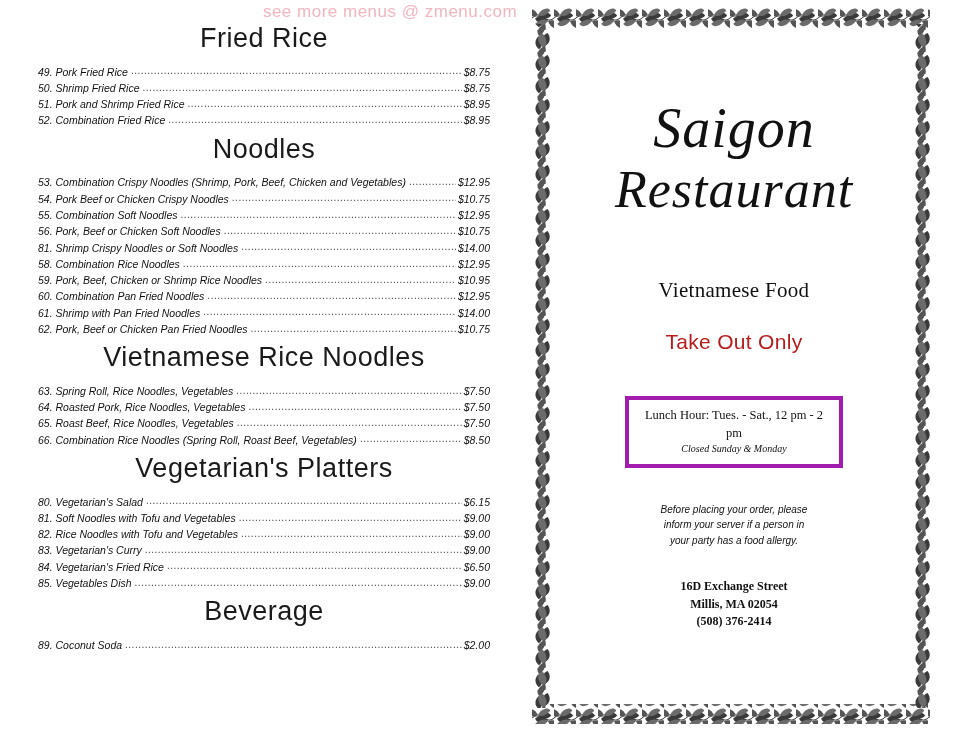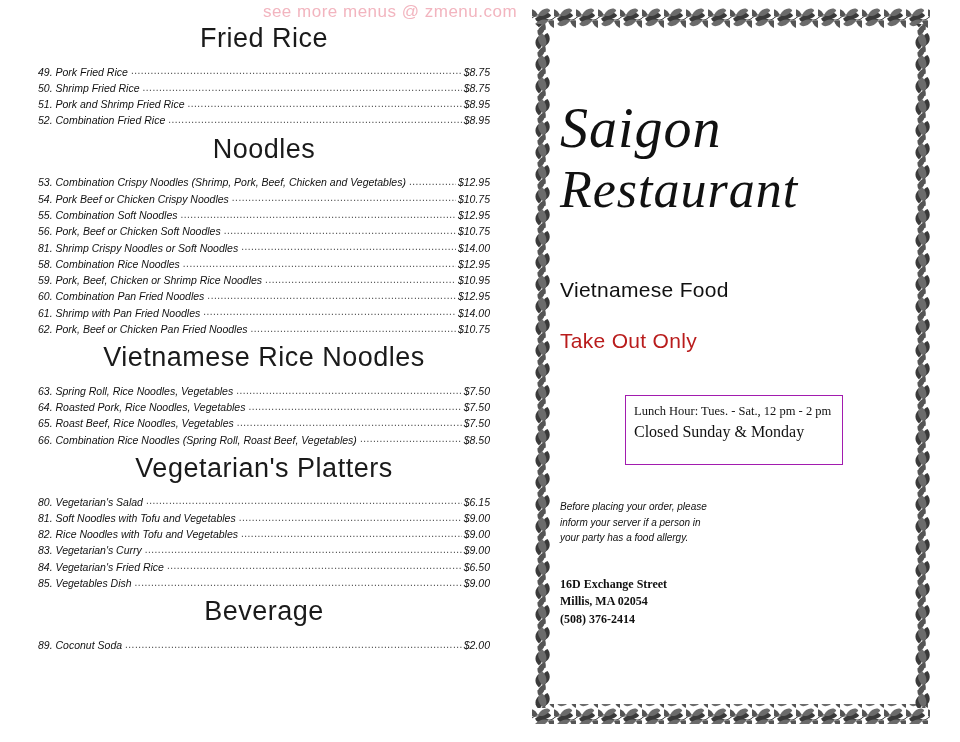--- a/index.html
+++ b/index.html
@@ -109,20 +109,21 @@
   }
   .vine-border svg {
     display: block;
   }
   .cover-inner {
     position: absolute;
     left: 40px;
     top: 40px;
     width: 348px;
     height: 660px;
+    text-align: center;
     box-sizing: border-box;
   }
   .brand {
     margin-top: 60px;
     font-family: "Liberation Serif", serif;
     font-style: italic;
     color: #111;
     line-height: 1.0;
   }
   .brand .line1 {
@@ -130,45 +131,46 @@
     letter-spacing: 1px;
   }
   .brand .line2 {
     font-size: 52px;
     letter-spacing: 1px;
     margin-top: 8px;
     font-style: italic;
   }
   .cuisine {
     margin-top: 62px;
-    font-family: Liberation Sans, sans-serif;
+    font-family: Liberation Serif, serif;
     font-size: 21px;
     color: #111;
     letter-spacing: 0.3px;
   }
   .takeout {
     margin-top: 27px;
     font-family: "Liberation Sans", sans-serif;
     font-size: 21px;
     color: #b91c1c;
     letter-spacing: 0.3px;
   }
   .hours-box {
     margin: 42px auto 0 auto;
     width: 218px;
-    border: 1px solid #a21caf;
-    padding: 6px 8px 21px 8px;
+    border: 4px solid #a21caf;
+    padding: 6px 8px 7px 8px;
     box-sizing: border-box;
     font-family: "Liberation Serif", serif;
     font-size: 12.5px;
     color: #111;
     line-height: 1.45;
   }
   .hours-box .closed {
-    font-size: 16px;
+    font-style: italic;
+    font-size: 10px;
   }
   .allergy {
     margin-top: 34px;
     font-family: "Liberation Sans", sans-serif;
     font-style: italic;
     font-size: 10px;
     color: #111;
     line-height: 1.55;
   }
   .address {

